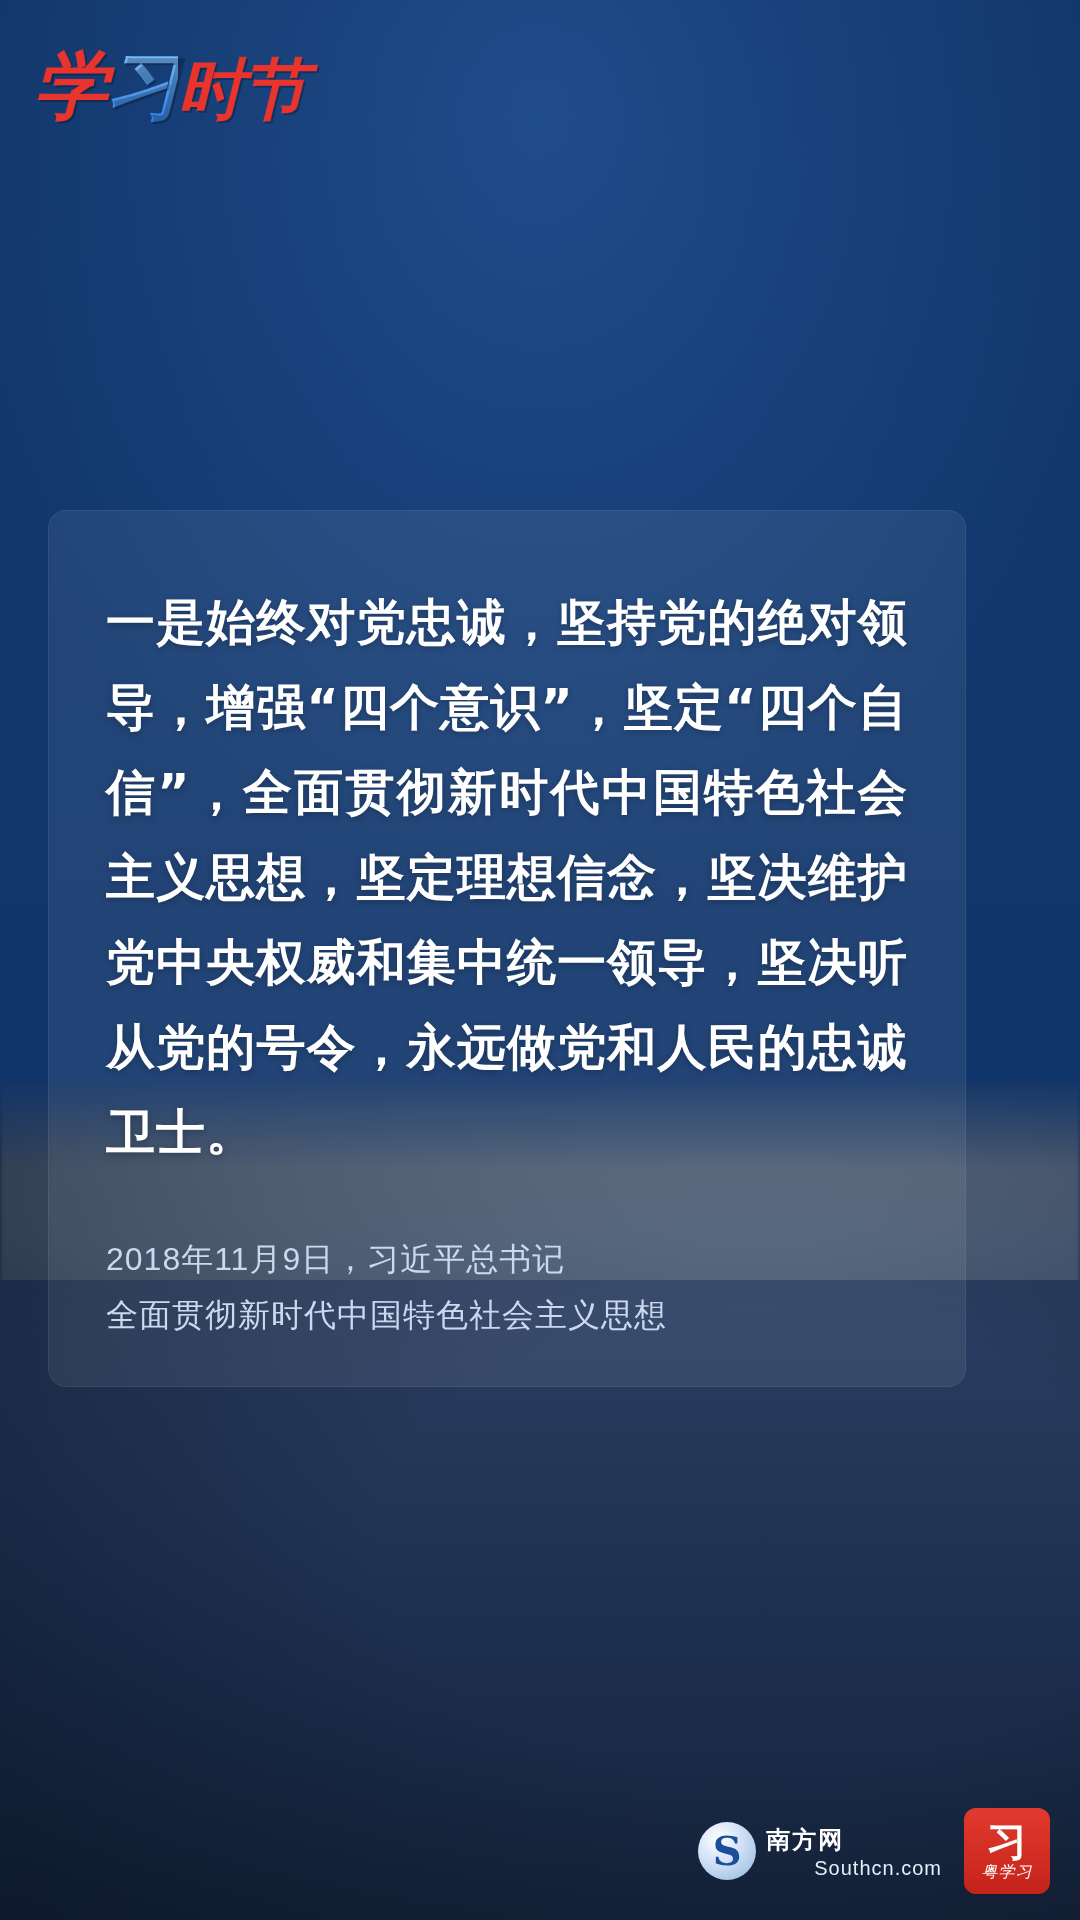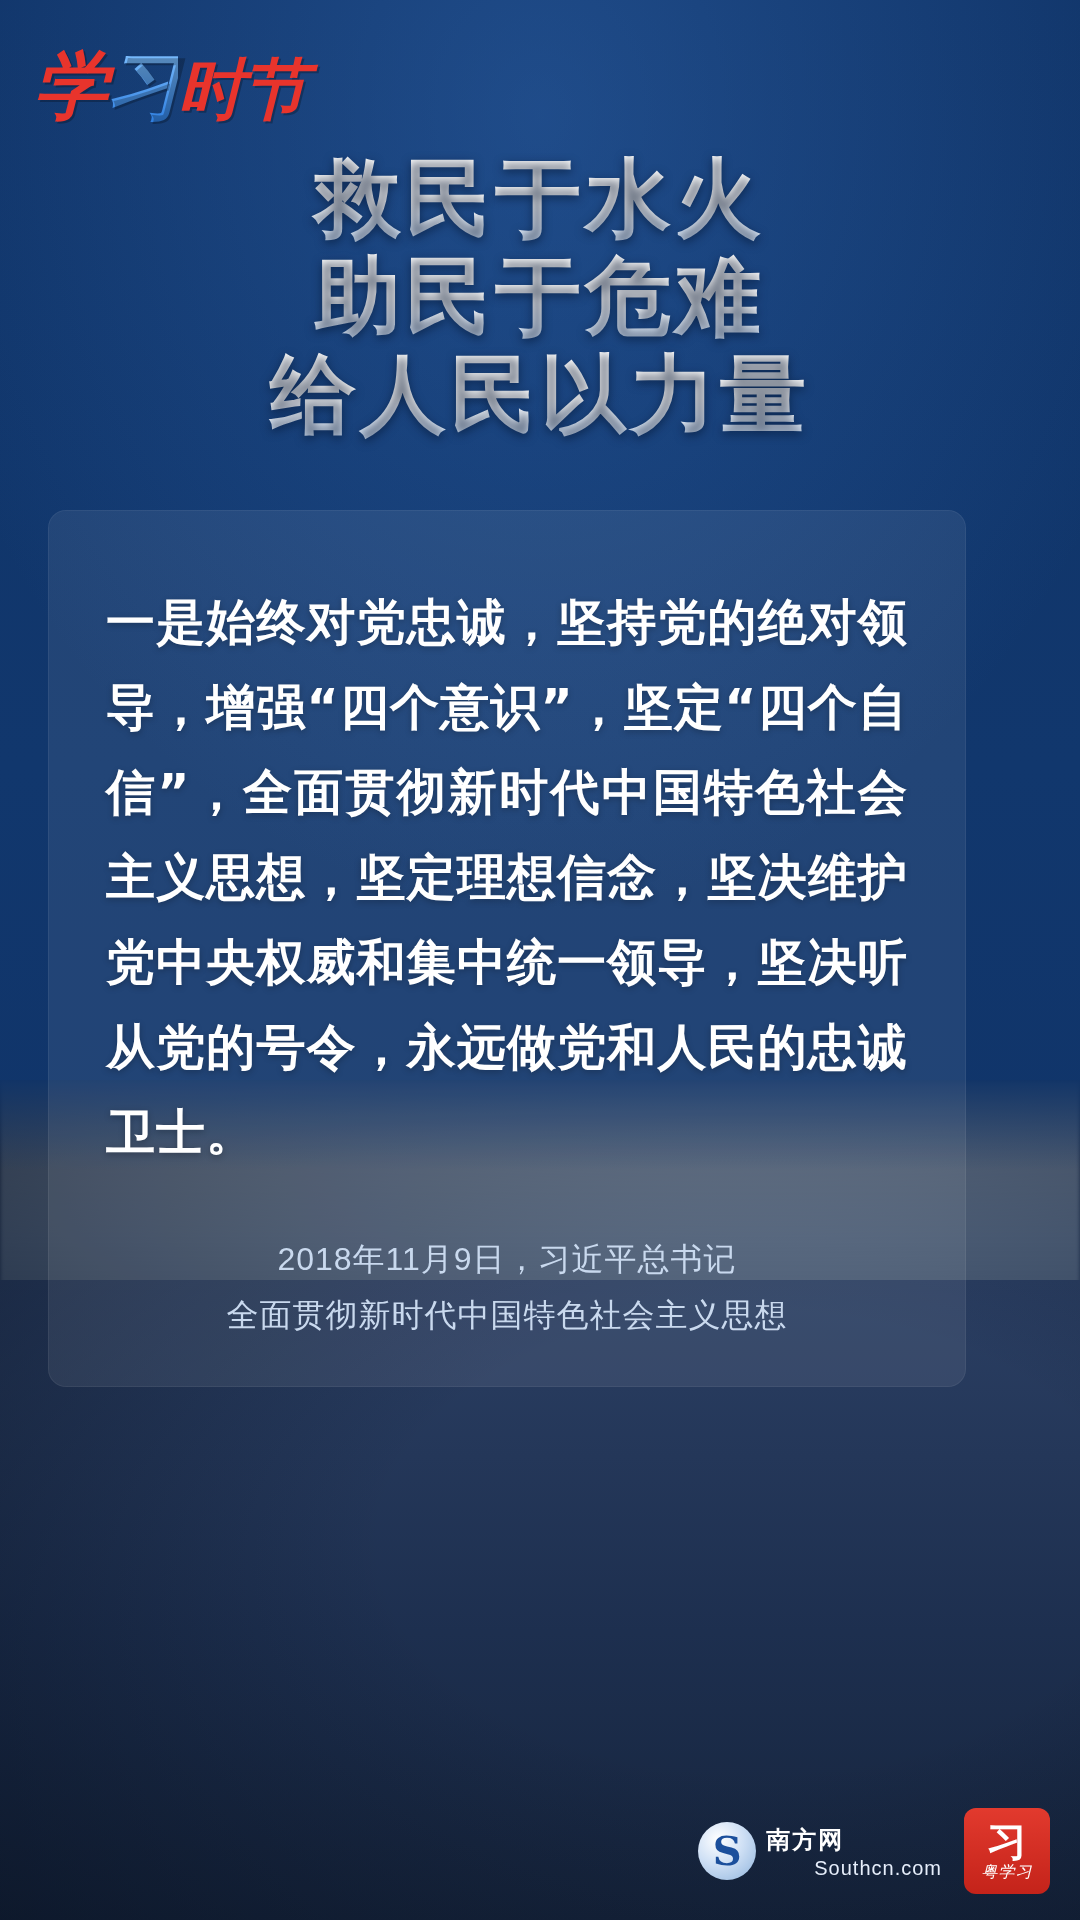--- a/index.html
+++ b/index.html
@@ -102,21 +102,20 @@
     font-weight: bold;
     font-size: 49px;
     line-height: 85px;
     color: #ffffff;
     letter-spacing: 1px;
     text-align: justify;
     text-shadow: 0 2px 6px rgba(0,0,0,0.25);
   }
   .quote-attr {
     margin-top: 56px;
-    text-align: center;
     color: #c9d9ee;
     font-size: 32px;
     line-height: 56px;
     letter-spacing: 1px;
   }
 
   
   .photo {
     position: absolute;
     left: 0;
@@ -225,25 +224,20 @@
 
 <div id="poster">
 
   <div class="brand">
     <span class="ch">学</span>
     <span class="ch accent">习</span>
     <span class="ch small">时</span>
     <span class="ch small">节</span>
   </div>
 
-  <div class="headline">
-    <div class="line l1">救民于水火</div>
-    <div class="line l2">助民于危难</div>
-    <div class="line l3">给人民以力量</div>
-  </div>
 
   <div class="quote-card">
     <div class="quote-body">一是始终对党忠诚，坚持党的绝对领导，增强“四个意识”，坚定“四个自信”，全面贯彻新时代中国特色社会主义思想，坚定理想信念，坚决维护党中央权威和集中统一领导，坚决听从党的号令，永远做党和人民的忠诚卫士。</div>
     <div class="quote-attr">
       <div>2018年11月9日，习近平总书记</div>
       <div>全面贯彻新时代中国特色社会主义思想</div>
     </div>
   </div>
 
   <div class="photo">

